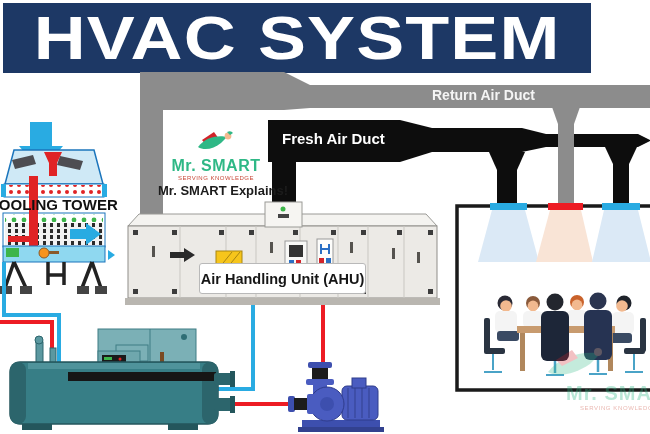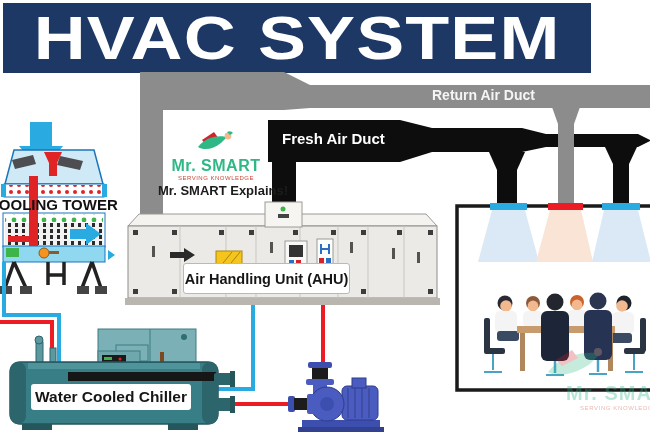--- a/index.html
+++ b/index.html
@@ -16,21 +16,21 @@
     color:#ffffff;font-size:62px;font-weight:800;letter-spacing:1px;
     transform:scaleX(1.16);white-space:nowrap;line-height:1;
   }
   .duct-label{color:#f5f5f5;font-weight:bold;white-space:nowrap;}
   #return-duct-label{left:432px;top:87px;font-size:14px;}
   #fresh-duct-label{left:282px;top:130px;font-size:15px;color:#fff;}
   #cooling-tower-label{left:-12px;top:196px;font-size:15px;font-weight:800;color:#111;white-space:nowrap;}
   .label-box{
     background:#ffffff;border:1px solid #b9b9b9;border-radius:3px;
     display:flex;align-items:center;justify-content:center;
-    font-weight:800;color:#161616;white-space:nowrap;
+    font-weight:800;color:#161616;white-space:nowrap;margin-left:16px;
   }
   #ahu-label{left:183px;top:263px;width:165px;height:29px;font-size:14.5px;}
   #chiller-label{left:31px;top:384px;width:160px;height:26px;font-size:15.5px;border:none;}
   #logo-block{left:158px;top:128px;width:116px;text-align:center;}
   #logo-name{font-size:16px;font-weight:800;color:#2fb886;letter-spacing:.5px;line-height:1.05;}
   #logo-tagline{font-size:6px;color:#c94a3a;letter-spacing:.5px;line-height:1;}
   #logo-caption{font-size:13px;font-weight:bold;color:#1c1c1c;margin-top:2px;white-space:nowrap;}
   #watermark{left:566px;top:382px;width:120px;text-align:left;}
   #watermark-name{font-size:20px;font-weight:800;color:#2fb886;opacity:.33;letter-spacing:1px;white-space:nowrap;}
   #watermark-tagline{font-size:6px;color:#c94a3a;opacity:.4;letter-spacing:.6px;margin-left:14px;white-space:nowrap;}
@@ -271,21 +271,20 @@
       <path d="M556,360 L572,350 L578,358 L562,366 Z" fill="#d2232a"></path>
       <circle cx="598" cy="352" r="4" fill="#f2b98f"></circle>
     </g>
   </svg>
 
   <div class="abs duct-label" id="return-duct-label">Return Air Duct</div>
   <div class="abs duct-label" id="fresh-duct-label">Fresh Air Duct</div>
 
   <div class="abs" id="cooling-tower-label">COOLING TOWER</div>
   <div class="abs label-box" id="ahu-label">Air Handling Unit (AHU)</div>
-  <div class="abs label-box" id="chiller-label">Water Cooled Chiller</div>
 
   <div class="abs" id="logo-block">
     <svg width="44" height="26" viewBox="0 0 44 26">
       <path d="M8,12 L20,4 L25,11 L14,19 Z" fill="#d2232a"></path>
       <path d="M4,19 C12,8 26,7 33,9 L27,15 C20,21 10,23 4,19 Z" fill="#2fb886"></path>
       <circle cx="34" cy="8" r="3.4" fill="#f2b98f"></circle>
       <path d="M33,4 q4,-2 6,1 l-3,2 Z" fill="#2fb886"></path>
     </svg>
     <div id="logo-name">Mr. SMART</div>
     <div id="logo-tagline">SERVING KNOWLEDGE</div>

